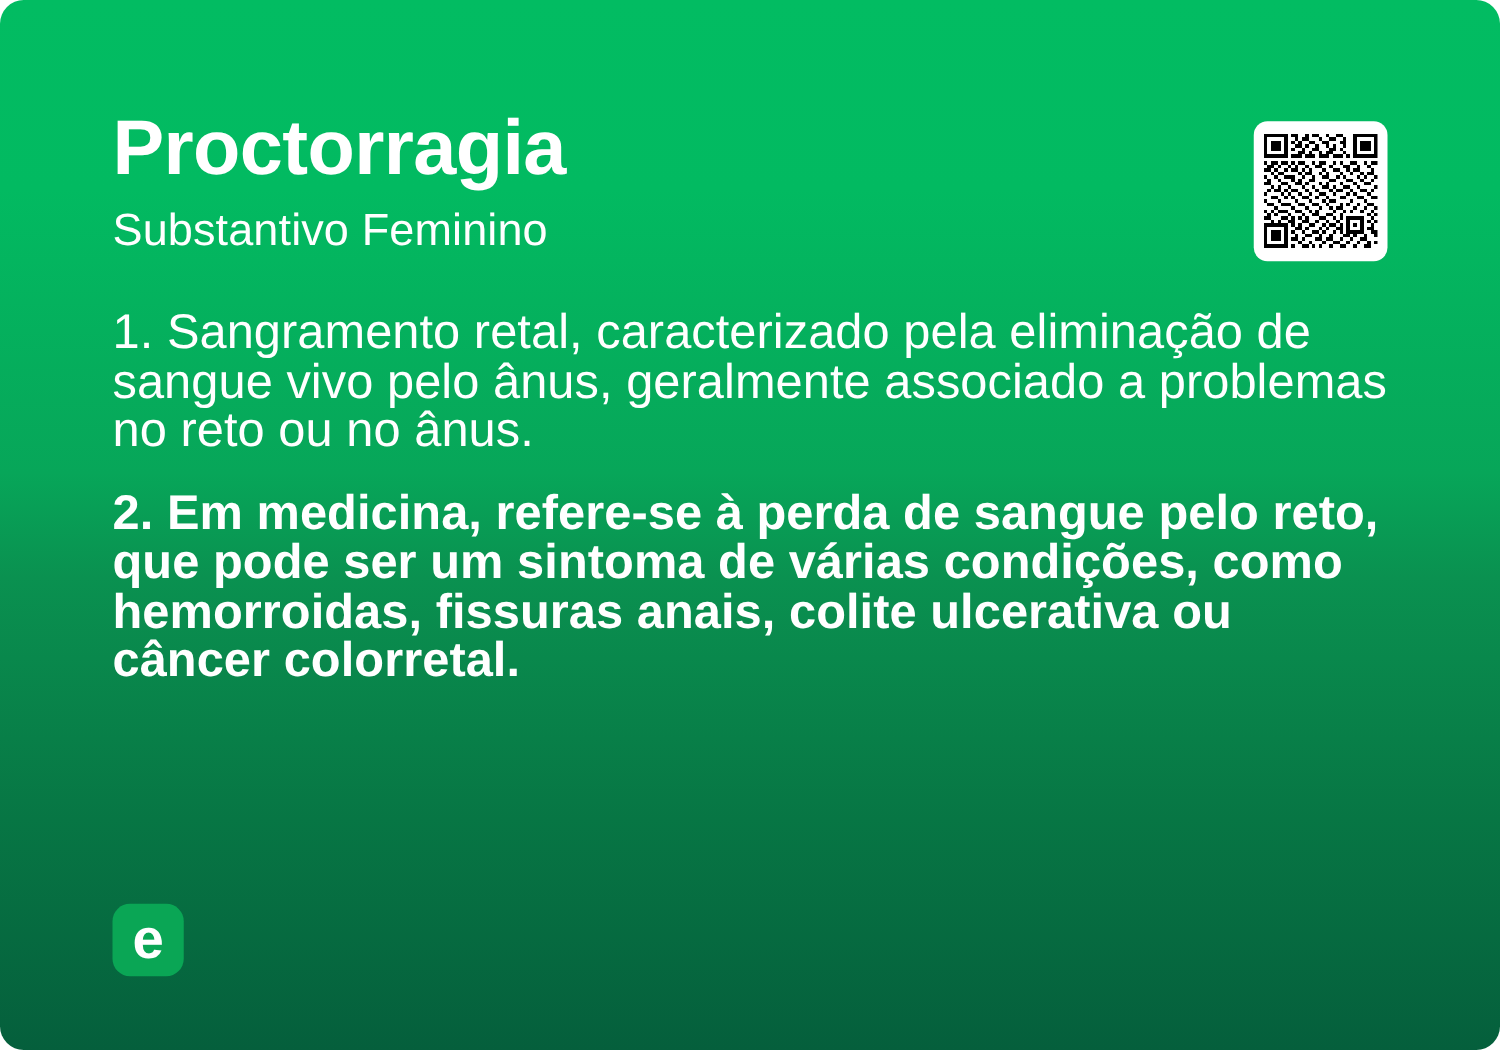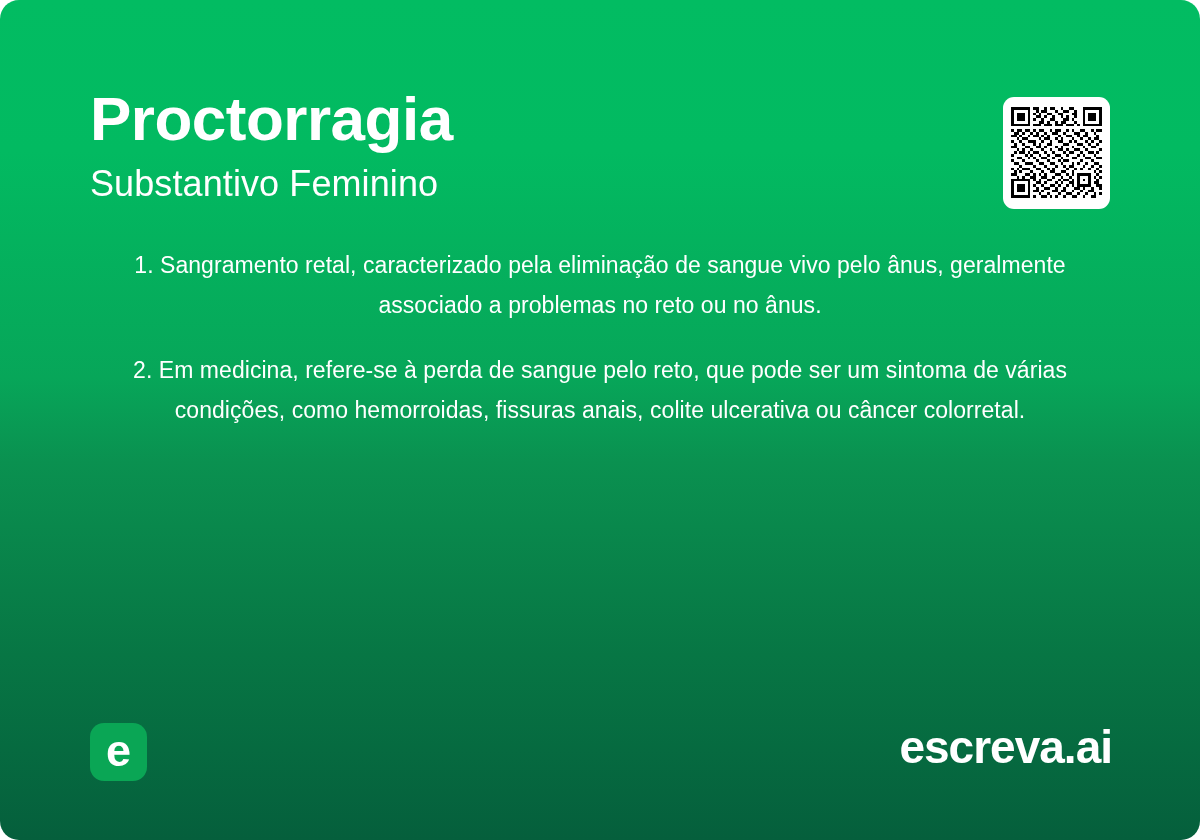--- a/index.html
+++ b/index.html
@@ -49,28 +49,27 @@
   }
 
   
   #definitions {
     position: absolute;
     left: 90px;
     top: 246px;
     width: 1020px;
   }
   .definition {
-    font-size: 23px;
+    font-size: 39px;
     color: #ffffff;
     line-height: 39.5px;
     margin: 0 0 26px 0;
     letter-spacing: 0.05px;
-    text-align: center;
-  }
-  .definition:last-child { margin-bottom: 0; }
+  }
+  .definition:last-child { margin-bottom: 0; font-weight: bold; }
 
   
   #qr-container {
     position: absolute;
     left: 1003px;
     top: 97px;
     width: 107px;
     height: 112px;
     background: #ffffff;
     border-radius: 11px;
@@ -469,15 +468,14 @@
         <rect x="26" y="32" width="1" height="1"></rect>
           <rect x="29" y="32" width="2" height="1"></rect>
       </g>
     </svg>
   </div>
 
   <div id="brand-badge">
     <span id="brand-badge-letter">e</span>
   </div>
 
-  <div id="brand-wordmark">escreva.ai</div>
 
 </div>
 
 </body></html>

